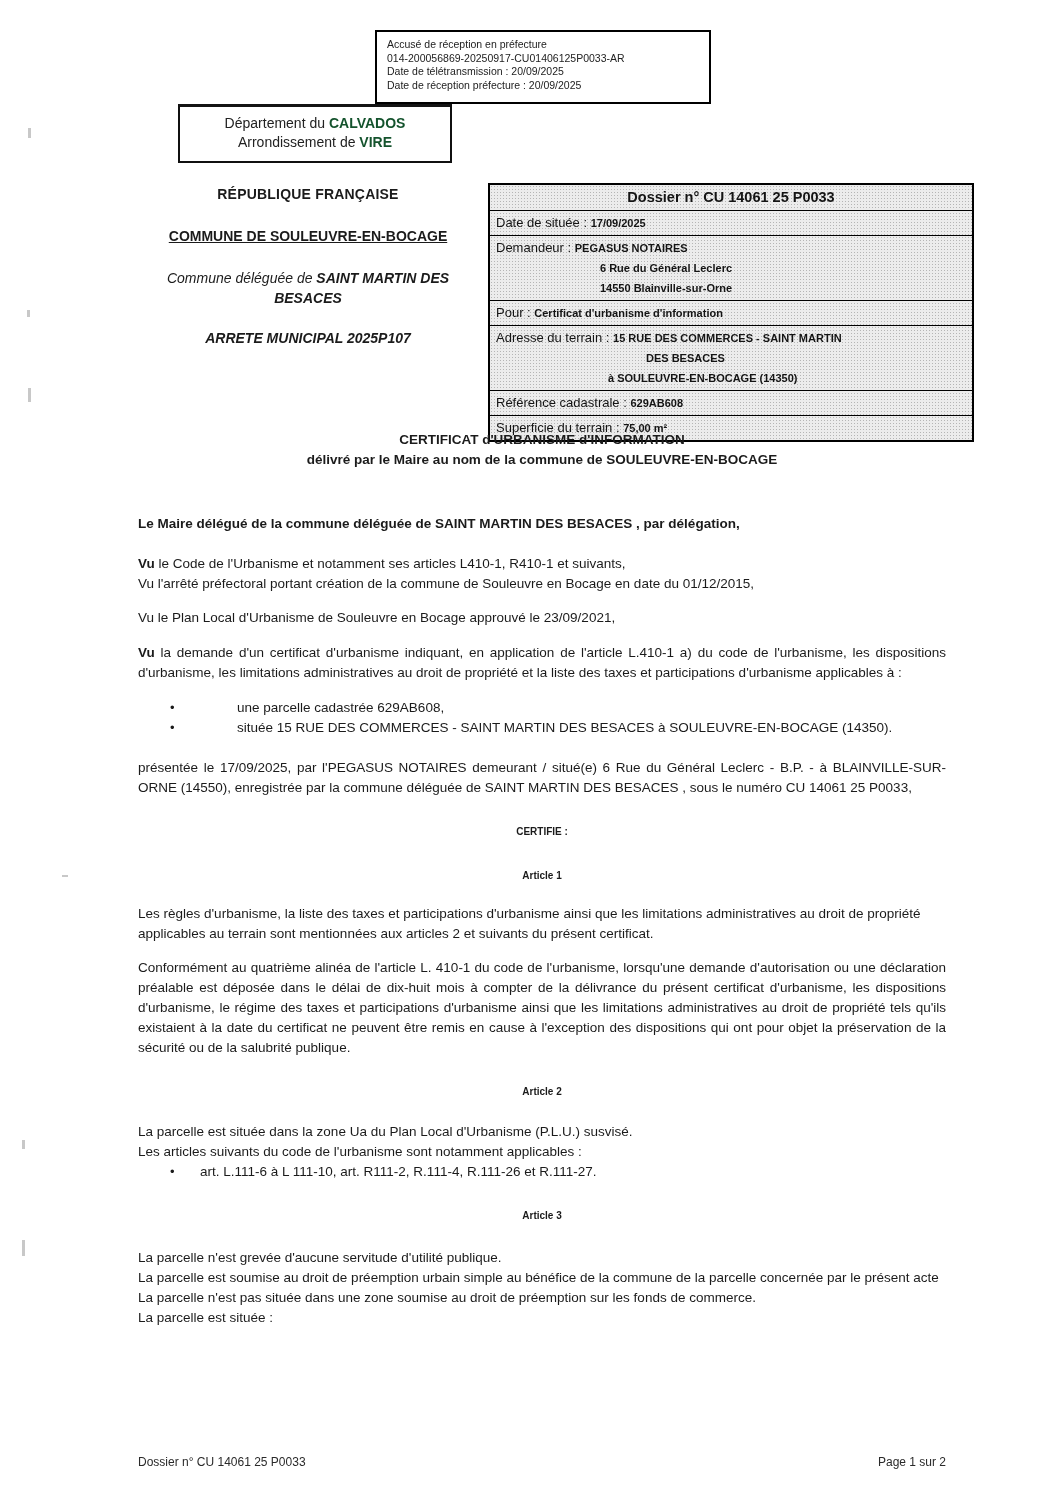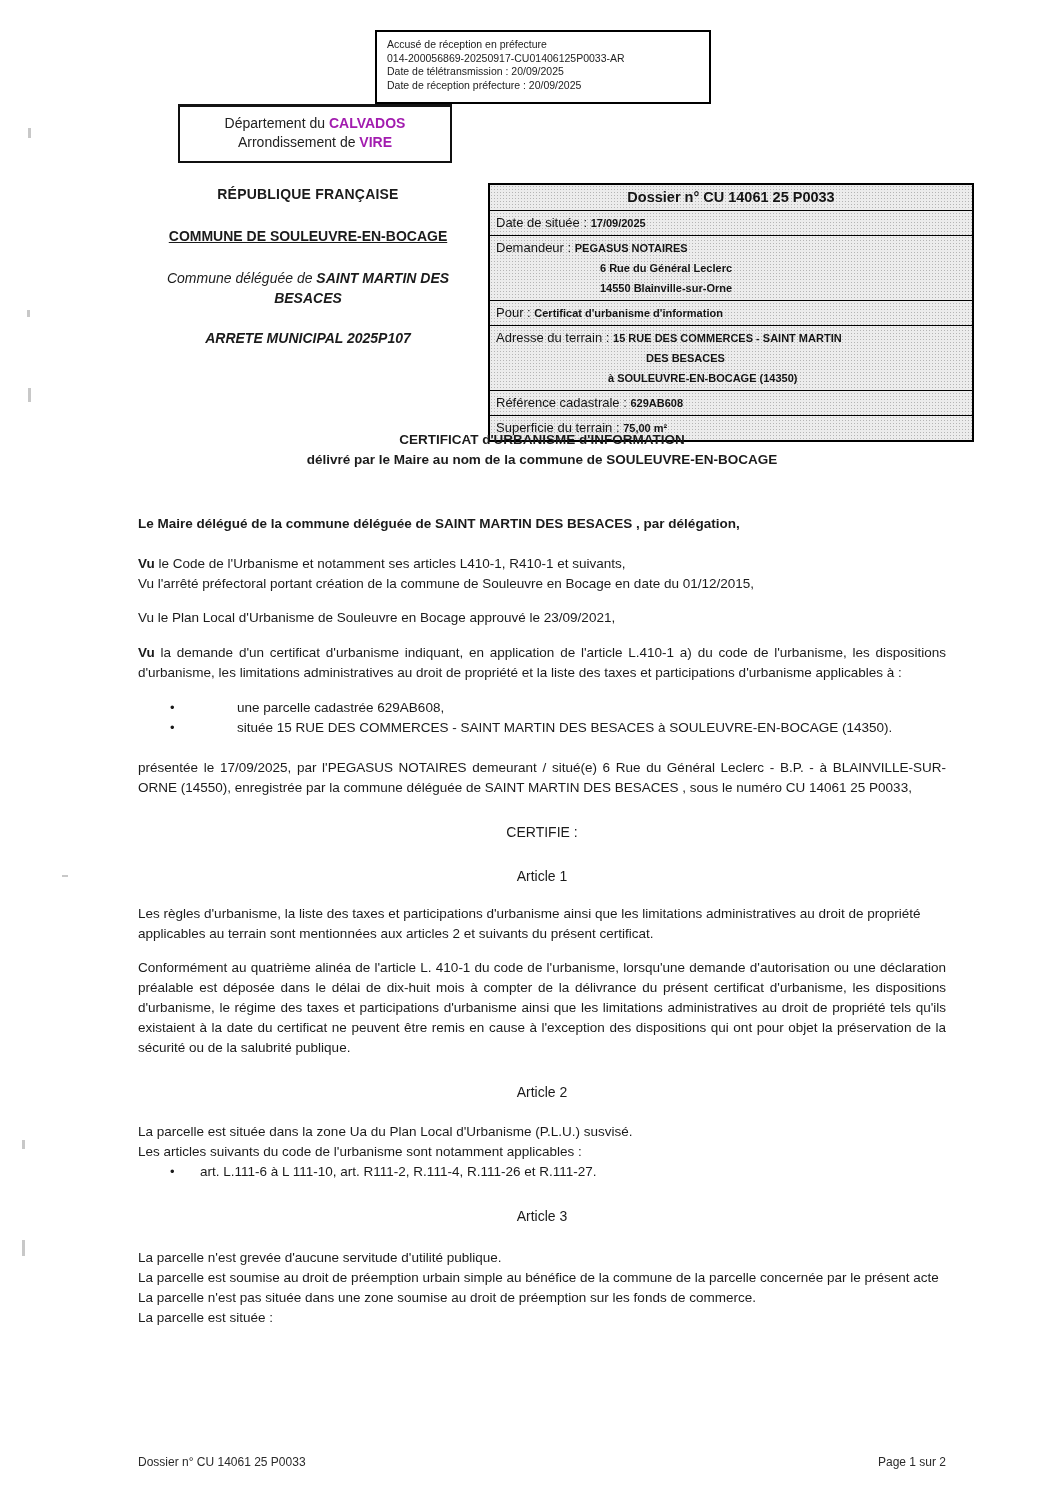--- a/index.html
+++ b/index.html
@@ -22,21 +22,21 @@
   }
   
   .department-box{
     position:absolute;left:178px;top:104px;width:262px;
     border:2px solid #101010;
     border-top:3px solid #141414;
     padding:7px 4px 9px 4px;
     text-align:center;
     font-size:14px;line-height:19px;color:#222;
   }
-  .department-box b{color:#a21caf;}
+  .department-box b{color:#14532d;}
   
   .left-header{
     position:absolute;left:133px;top:186px;width:350px;
     text-align:center;font-size:14px;color:#1b1b1b;
   }
   .left-header .republic{font-weight:bold;margin:0 0 26px 0;letter-spacing:.2px;}
   .left-header .commune{font-weight:bold;text-decoration:underline;margin:0 0 24px 0;}
   .left-header .delegated{font-style:italic;margin:0 0 22px 0;line-height:20px;}
   .left-header .delegated b{font-style:italic;}
   .left-header .arrete{font-weight:bold;font-style:italic;margin:0;text-align:center;}
@@ -68,21 +68,21 @@
     position:absolute;left:138px;top:430px;width:808px;
     font-size:13.5px;line-height:20px;color:#1b1b1b;
   }
   .doc-title{text-align:center;font-weight:bold;margin:0 0 44px 0;}
   .doc-body p{margin:0 0 16px 0;}
   .doc-body p.justify{text-align:justify;}
   .doc-body .intro{font-weight:bold;margin-bottom:20px;}
   .doc-body .vu-group{margin-bottom:14px;}
   .doc-body .vu-group p{margin:0;}
   .centered-h{
-    text-align:center;font-weight:normal;margin:24px 0 22px 0;font-size:14px;
+    text-align:center;font-weight:bold;margin:24px 0 22px 0;font-size:10px;
   }
   ul.doc-list{list-style:none;margin:0 0 20px 0;padding:0;}
   ul.doc-list li{position:relative;padding-left:99px;margin:0;}
   ul.doc-list li::before{
     content:"\2022";position:absolute;left:32px;top:0;font-size:13px;
   }
   ul.doc-list.tight li{padding-left:62px;}
   ul.doc-list.tight li::before{left:32px;}
   li.justify{text-align:justify;}
   

